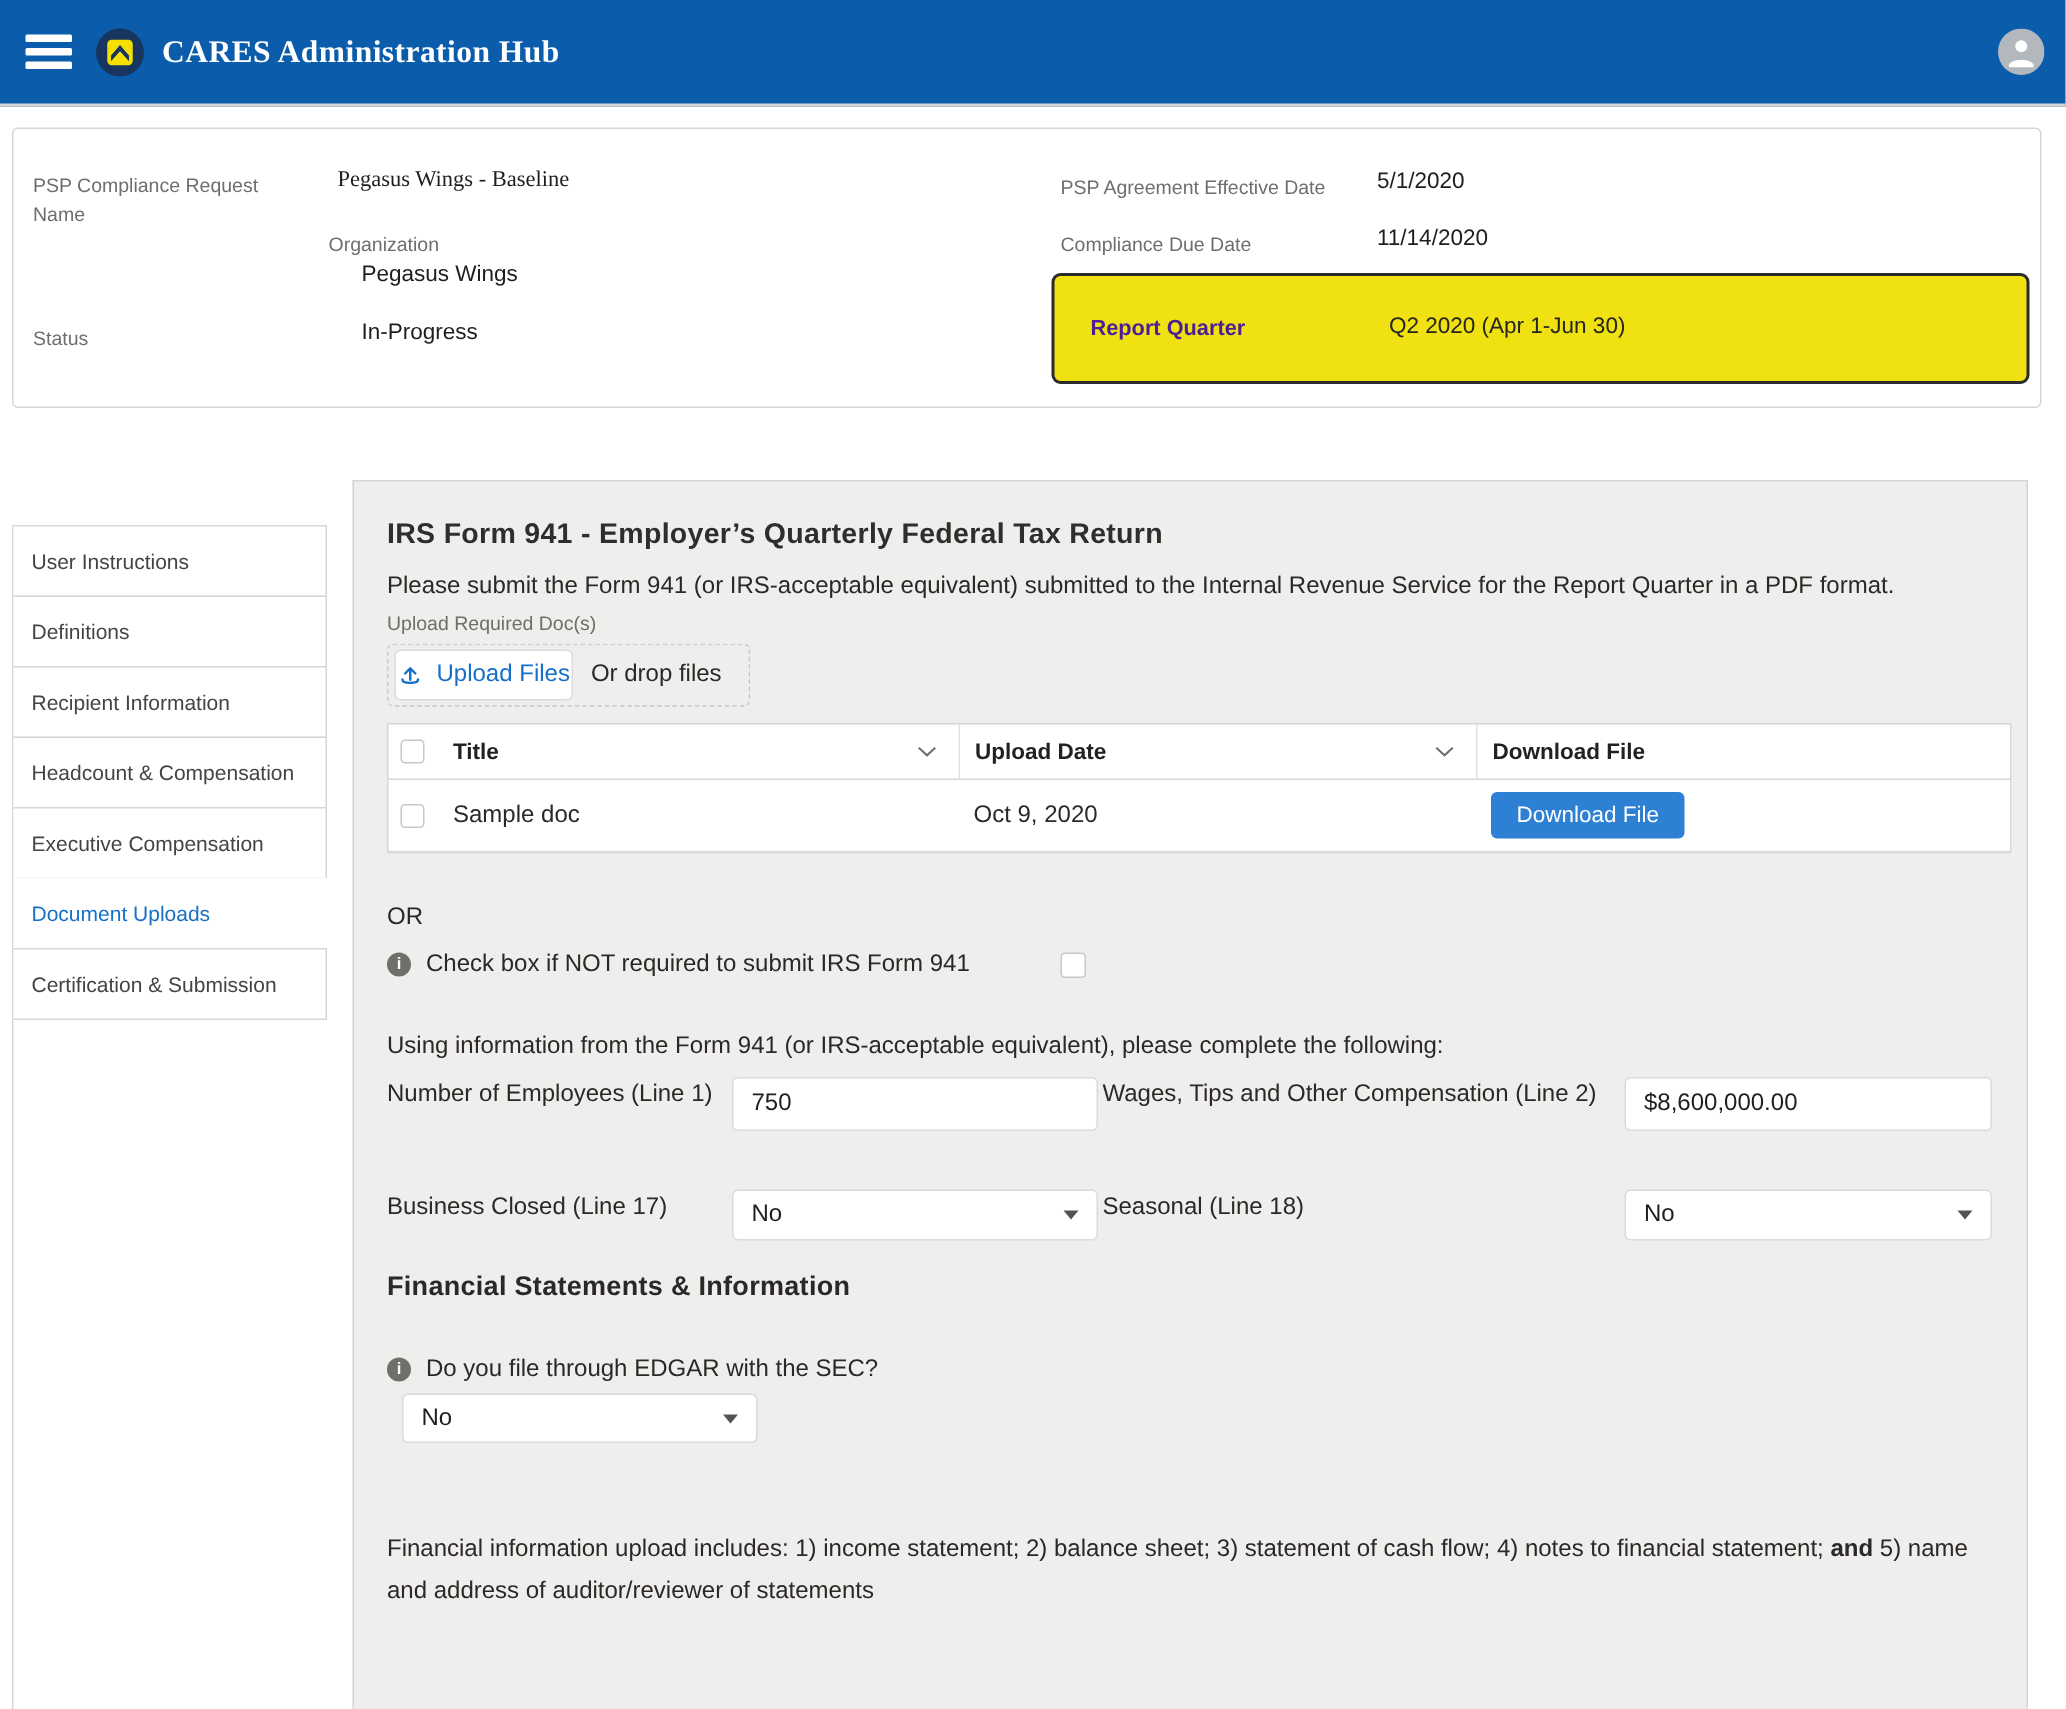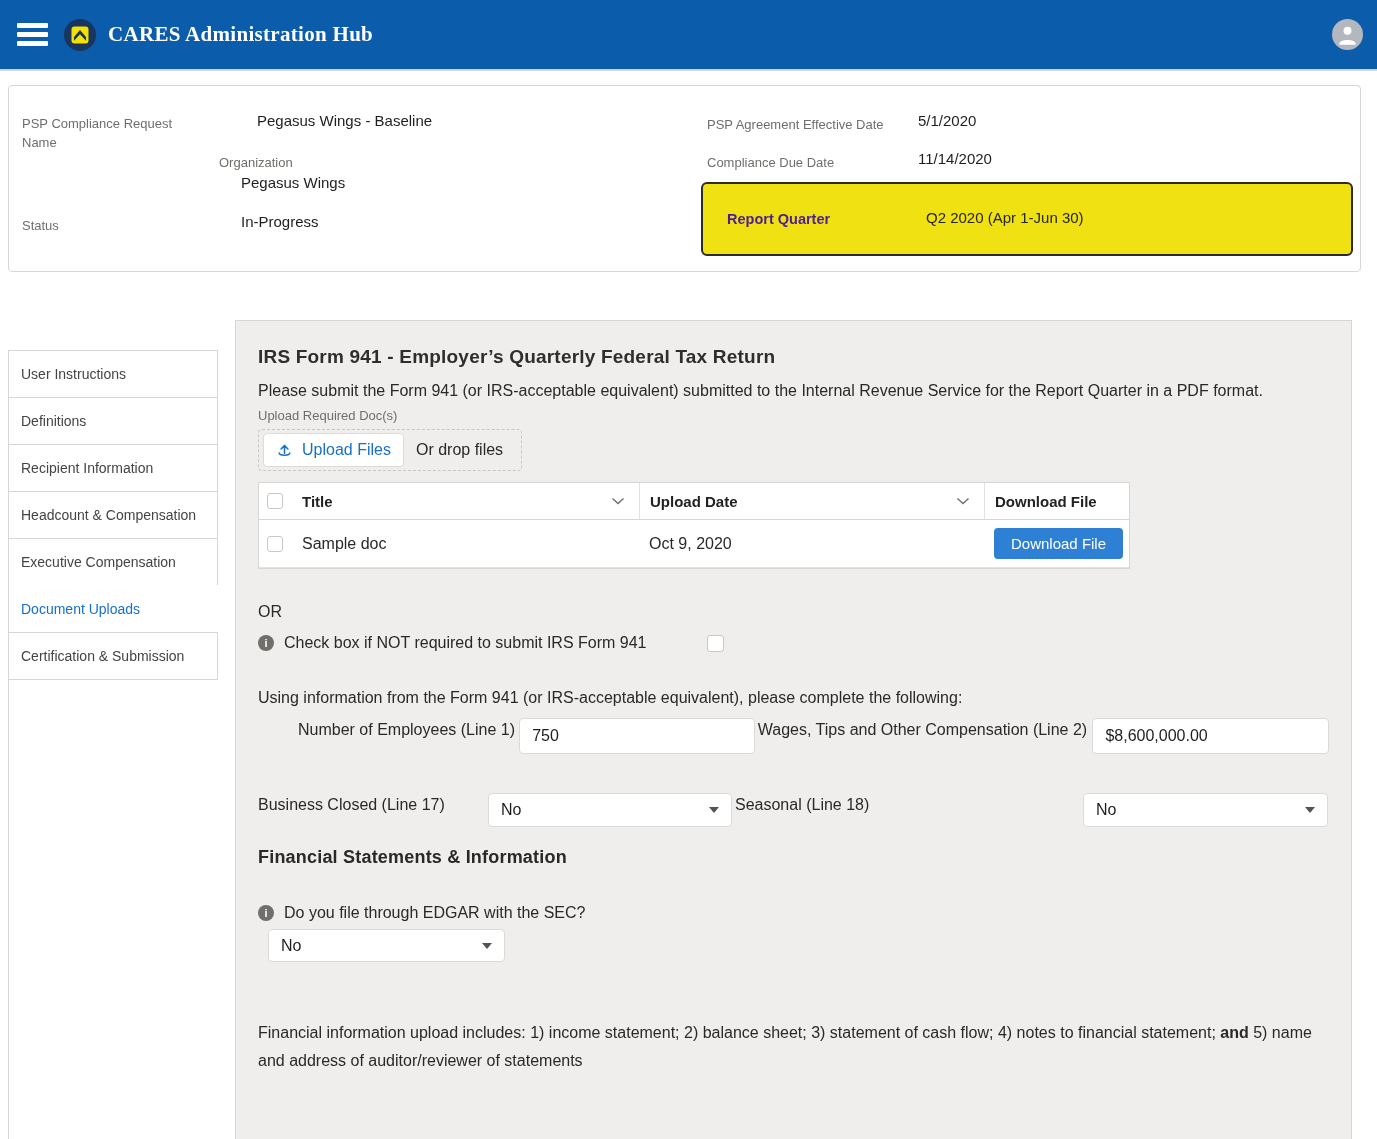--- a/index.html
+++ b/index.html
@@ -42,26 +42,26 @@
   
   .main-panel { position:absolute; left:235px; top:320px; width:1117px; height:830px;
                 background:#efeeed; border:1px solid #d8d6d4;
                 padding:25px 22px 0 22px; font-size:16px; }
   .mp-title { font-size:19px; font-weight:bold; color:#302e2c; letter-spacing:.2px; }
   .mp-desc  { margin-top:9px; max-width:1066px; line-height:28px; color:#2b2927; }
   .mini-label { margin-top:3px; font-size:13px; color:#706e6b; }
 
   .upload-zone { margin-top:6px; display:inline-flex; align-items:center;
                  border:1px dashed #c9c7c5; border-radius:4px; padding:3px 4px; background:transparent; }
-  .upload-btn { display:inline-flex; align-items:center; gap:9px; height:34px; padding:0 12px;
+  .upload-btn { display:inline-flex; align-items:center; gap:9px; height:34px; padding:0 1px;
                 background:#fff; border:1px solid #dddbda; border-radius:4px;
                 color:#1670c9; font-size:16px; cursor:pointer; }
   .drop-text { margin:0 14px 0 12px; color:#2b2927; }
 
-  .doc-table { margin-top:11px; width:872px; background:#fff; border:1px solid #d8d6d4; }
+  .doc-table { margin-top:11px; width:1083px; background:#fff; border:1px solid #d8d6d4; }
   .t-head, .t-row { display:grid; grid-template-columns:43px 337px 345px 1fr; align-items:center; }
   .t-head { height:37px; border-bottom:1px solid #d8d6d4; font-weight:bold; font-size:15px; color:#232220; }
   .t-row  { height:48px; border-bottom:1px solid #e4e2e0; font-size:16px; }
   .th-cell { display:flex; align-items:center; justify-content:space-between;
              padding-right:14px; height:100%; }
   .th-cell.bordered, .td-bordered { border-left:1px solid #e4e2e0; padding-left:10px; height:100%;
              display:flex; align-items:center; }
   .th-cell.first { border-left:none; }
   .cb { appearance:none; -webkit-appearance:none; width:16px; height:16px; margin-left:8px;
         border:1px solid #c9c7c5; border-radius:3px; background:#fff; cursor:pointer; }
@@ -73,21 +73,21 @@
   .info-icon { width:16px; height:16px; border-radius:50%; background:#716f6c; color:#fff;
                font-size:11px; font-weight:bold; display:inline-flex; align-items:center;
                justify-content:center; flex:0 0 auto; }
   .check-row .lbl { margin-left:10px; }
   .big-cb { appearance:none; -webkit-appearance:none; width:17px; height:17px;
             border:1px solid #c9c7c5; border-radius:3px; background:#fff; cursor:pointer; }
   .cb-941 { margin-left:60px; }
 
   .complete-line { margin-top:37px; }
   .field-row { display:flex; align-items:flex-start; }
-  .fr-1 { margin-top:8px;margin-left:40px; }
+  .fr-1 { margin-top:8px; }
   .fr-2 { margin-top:36px; }
   .f-label { width:230px; line-height:28px; padding-top:1px; }
   .f-label.wide { width:351px; padding-left:3px; }
   .text-input { width:244px; height:36px; margin-top:3px; border:1px solid #dcdad8; border-radius:4px;
                 background:#fff; padding:0 12px; font-size:16px; color:#201e1c;
                 font-family:"Liberation Sans", sans-serif; }
   .text-input.last { width:245px; }
   .select { width:244px; height:34px; margin-top:3px; border:1px solid #dcdad8; border-radius:4px;
             background:#fff; padding:0 12px; font-size:16px; color:#201e1c; cursor:pointer;
             display:flex; align-items:center; justify-content:space-between; }
@@ -121,21 +121,21 @@
   <div class="header-spacer"></div>
   <svg class="avatar" viewBox="0 0 32 32">
     <circle cx="16" cy="16" r="16" fill="#b3b8bf"></circle>
     <circle cx="16" cy="12.2" r="4.1" fill="#fff"></circle>
     <path d="M7.5 25.5 c0-5.2 17-5.2 17 0 l0 1.2 -17 0 Z" fill="#fff"></path>
   </svg>
 </div>
 
 <div class="top-panel">
   <div class="tp-label" style="left:13px; top:28px; width:170px;">PSP Compliance Request Name</div>
-  <div class="tp-value" style="left:248px; top:26px;">Pegasus Wings - Baseline</div>
+  <div class="tp-value" style="left:216px; top:26px;font-family:Liberation Serif, serif;">Pegasus Wings - Baseline</div>
 
   <div class="tp-label" style="left:210px; top:67px;">Organization</div>
   <div class="tp-value" style="left:232px; top:88px;">Pegasus Wings</div>
 
   <div class="tp-label" style="left:13px; top:130px;">Status</div>
   <div class="tp-value" style="left:232px; top:127px;">In-Progress</div>
 
   <div class="tp-label" style="left:698px; top:29px;">PSP Agreement Effective Date</div>
   <div class="tp-value" style="left:909px; top:26px;">5/1/2020</div>
 

